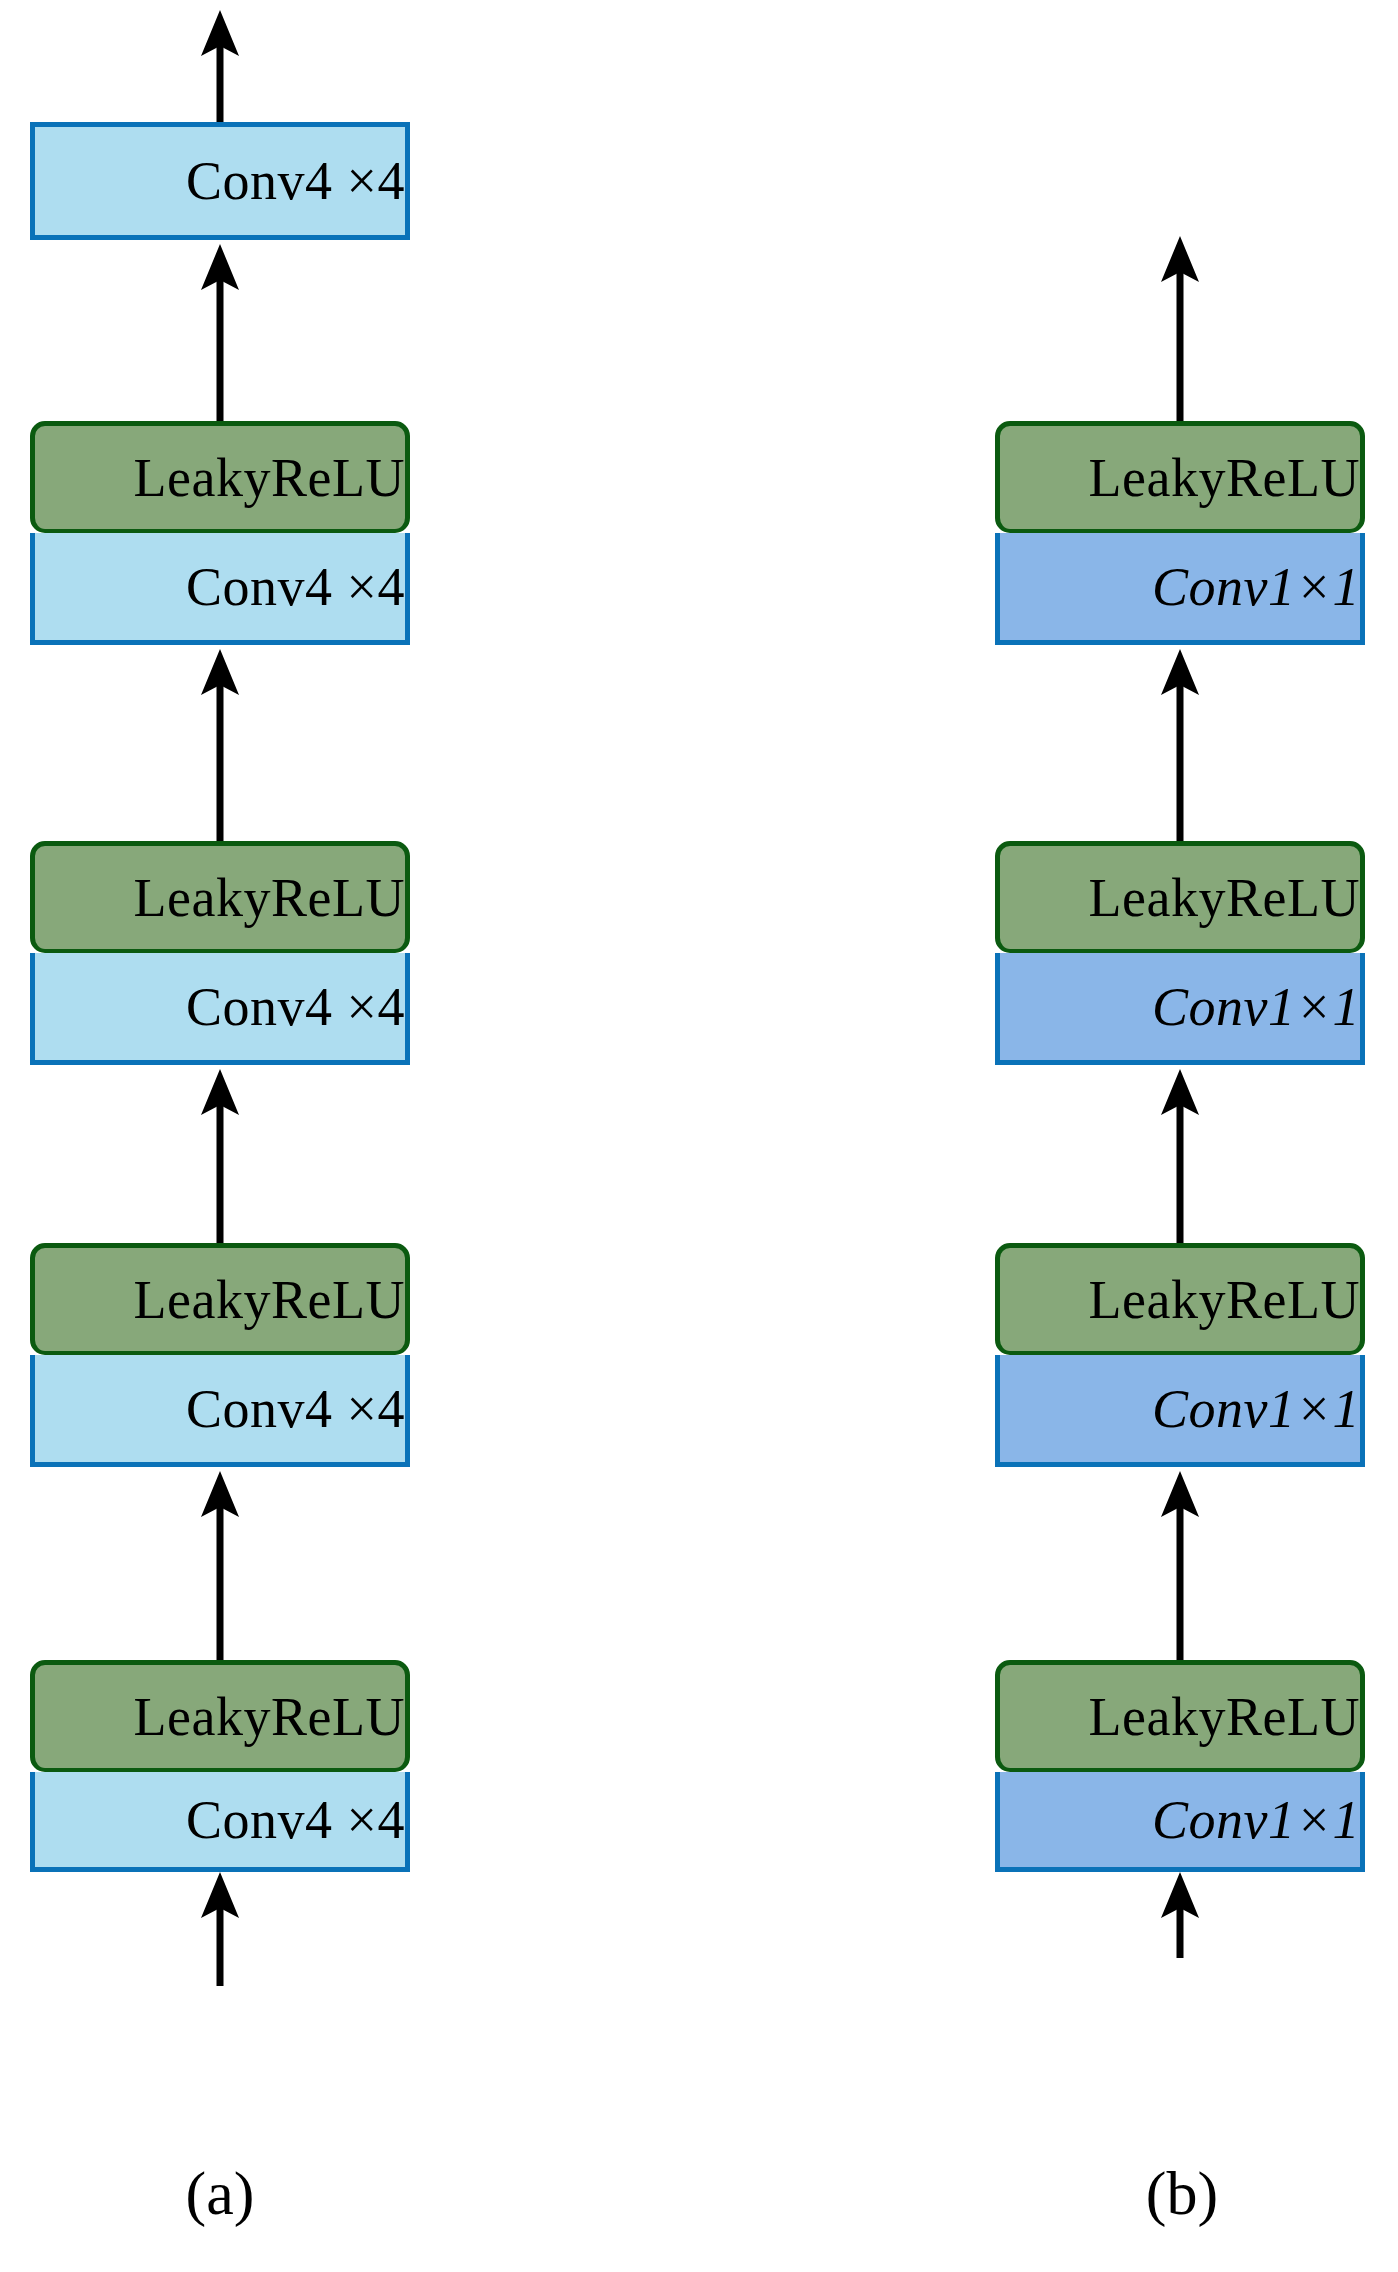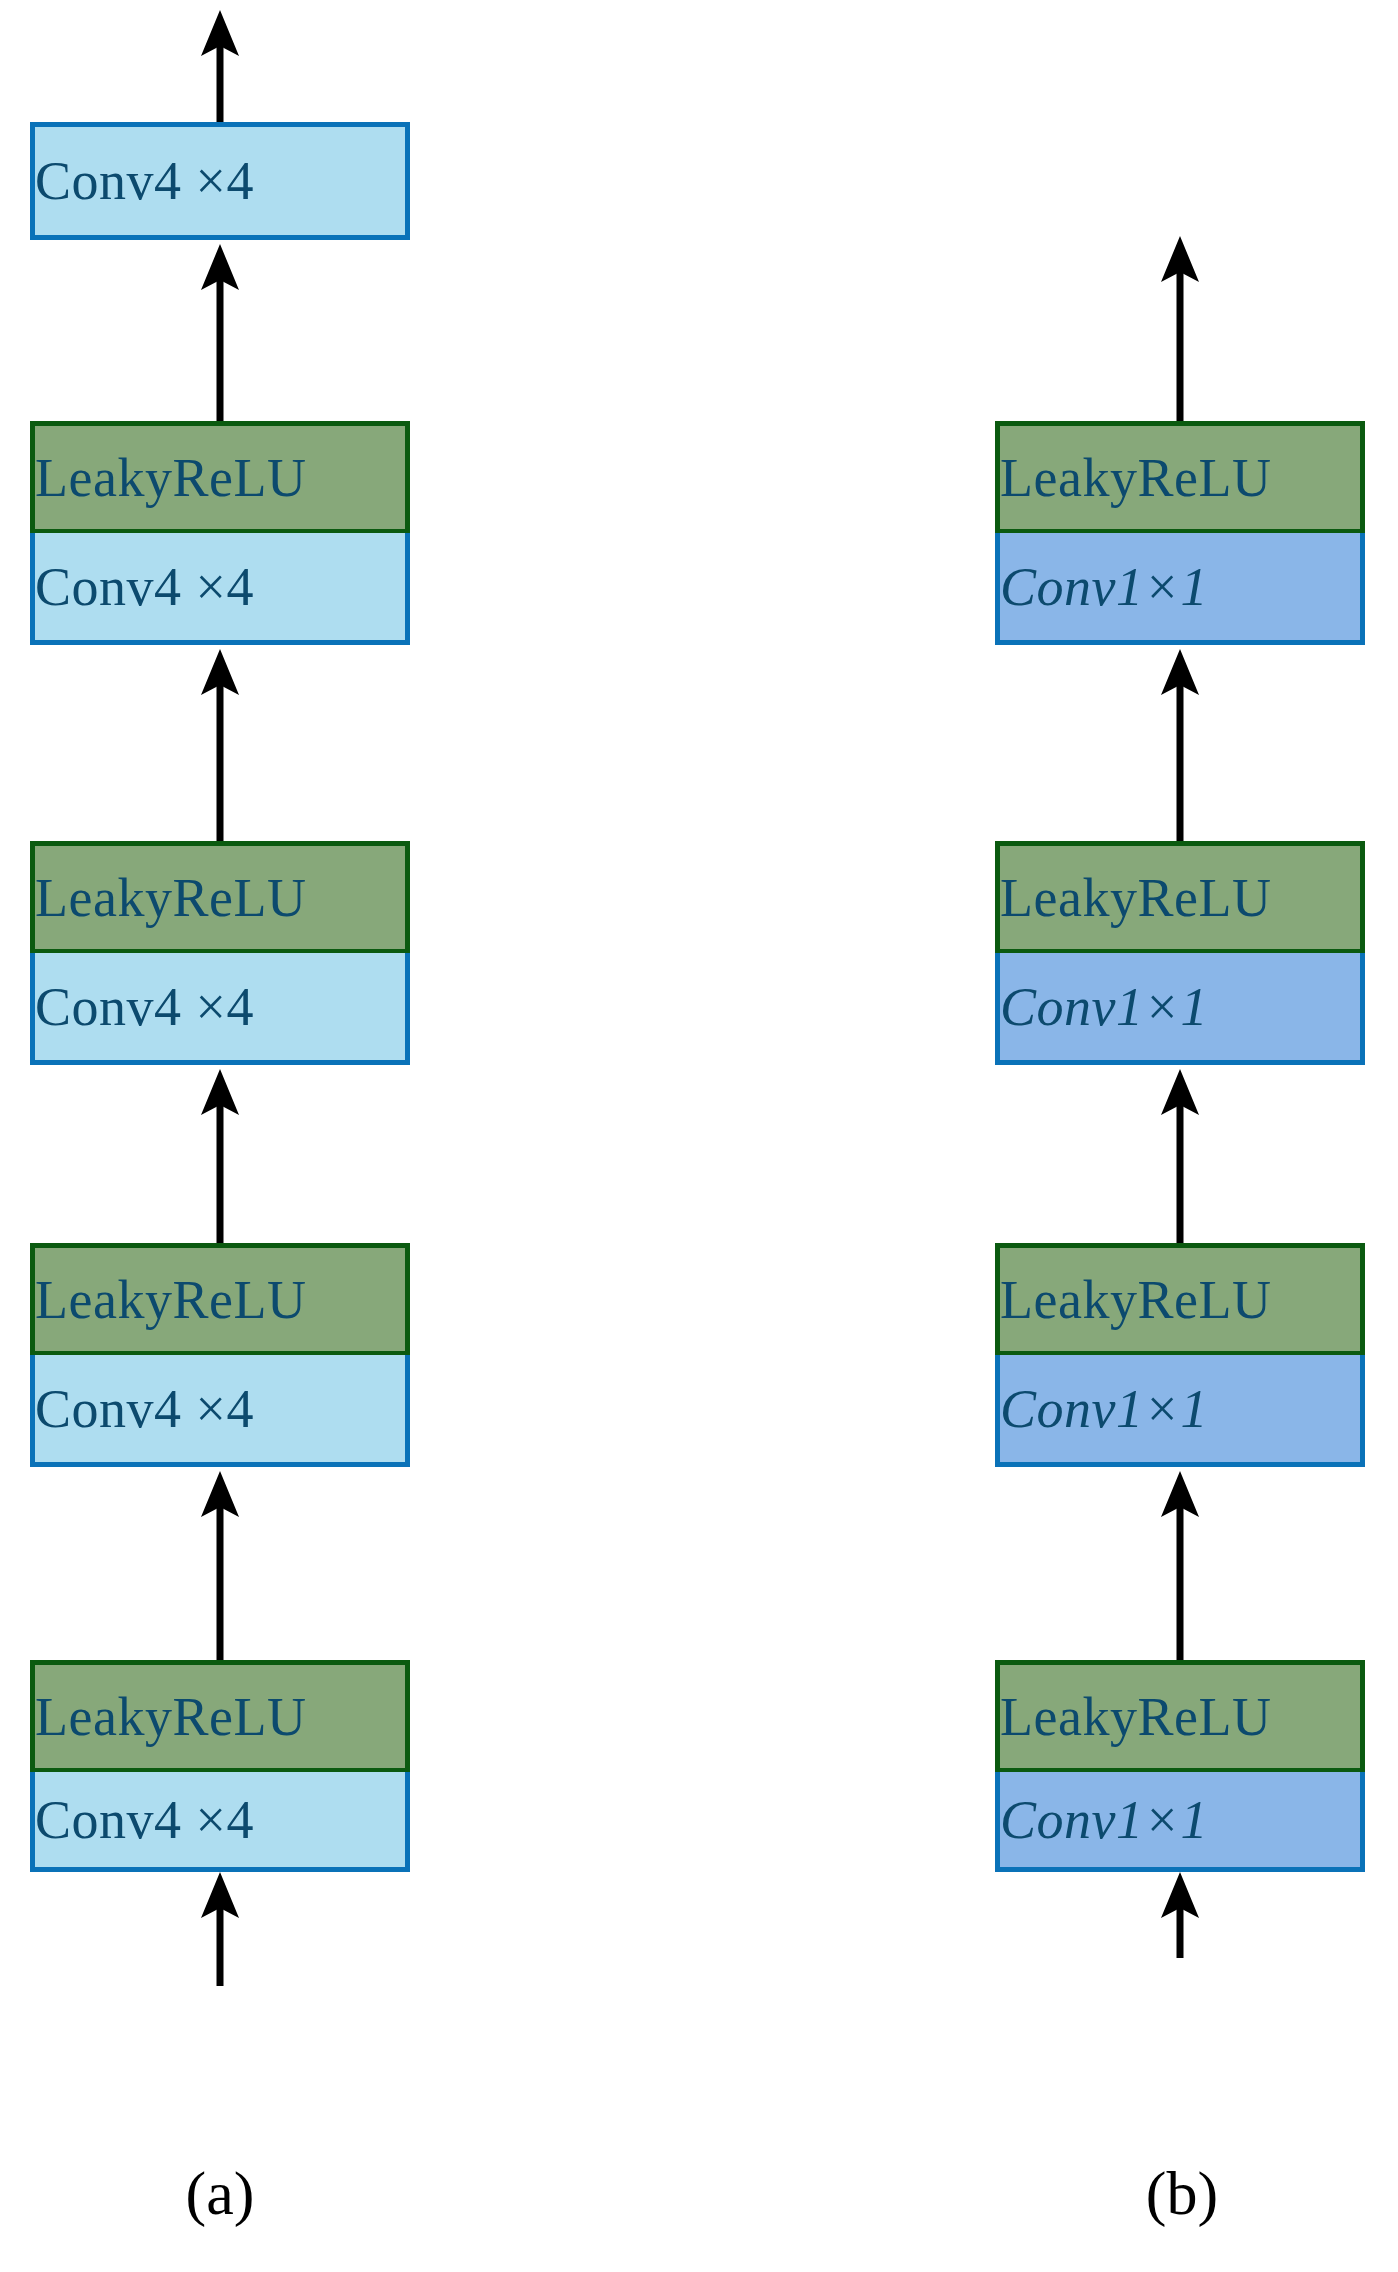--- a/index.html
+++ b/index.html
@@ -16,23 +16,23 @@
     overflow: hidden;
     font-family: "Liberation Serif", "DejaVu Serif", serif;
   }
 
   
   .block {
     position: absolute;
     box-sizing: border-box;
     display: flex;
     align-items: center;
-    justify-content: flex-start;
+    justify-content: flex-end;
     text-align: center;
-    color: #0c4a6e;
+    color: #000000;
     white-space: nowrap;
     letter-spacing: 0.5px;
   }
 
   .block-green {
     background: #87A87A;
     border: 5px solid #0B5A10;
   }
   .block-blue-light {
     background: #AEDDF0;
@@ -40,20 +40,21 @@
   }
   .block-blue-mid {
     background: #8AB6E8;
     border: 5px solid #0A72B8;
     font-style: italic;
   }
 
   
   .pair-top {
     border-bottom-width: 4px;
+    border-radius: 15px;
   }
   .pair-bottom {
     border-top-width: 0px;
   }
 
   
   .arrow {
     position: absolute;
   }
   .arrow svg {

